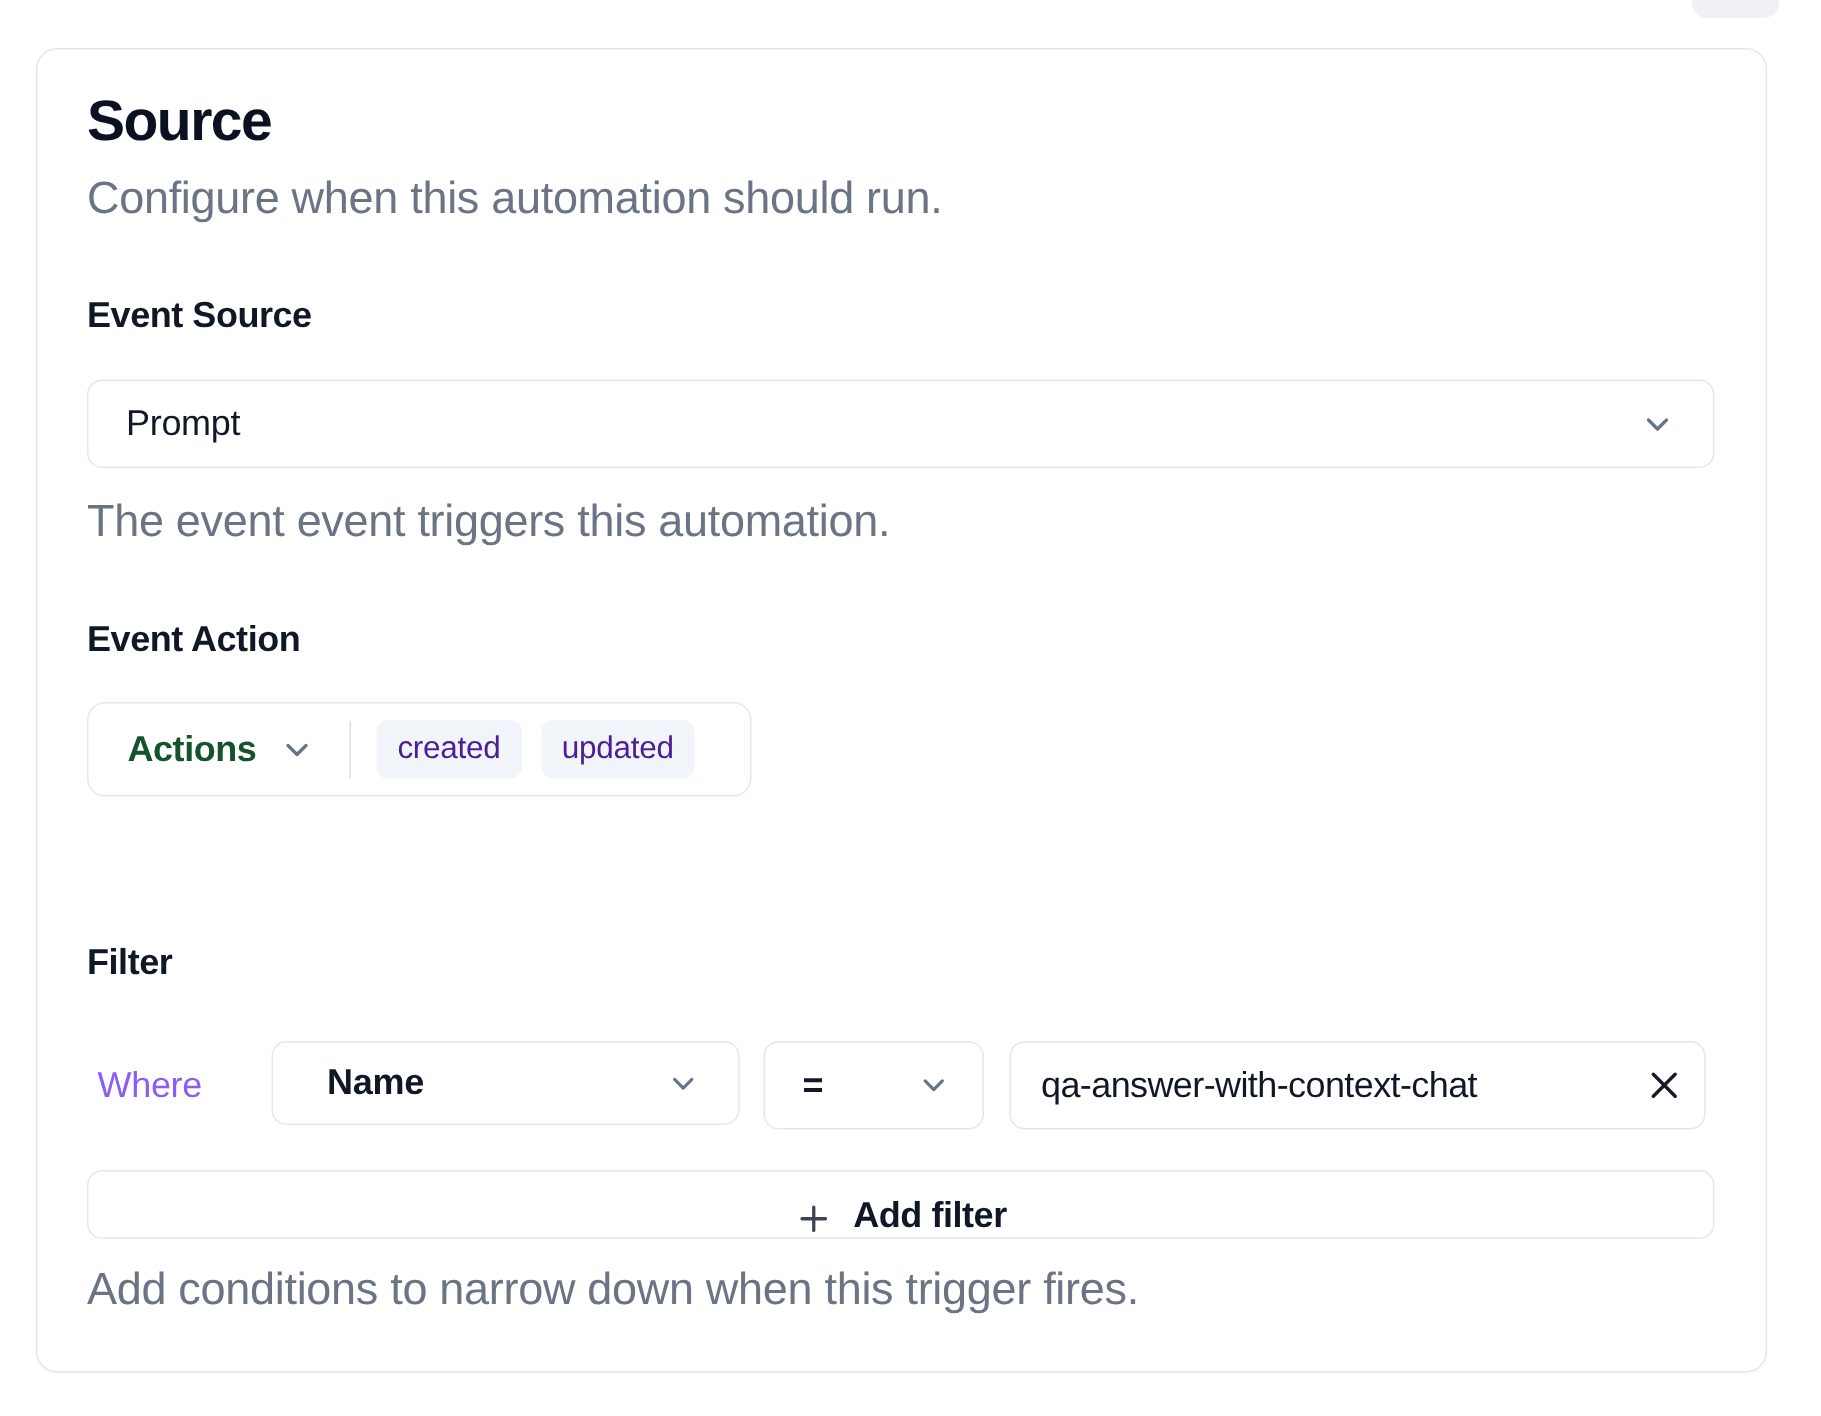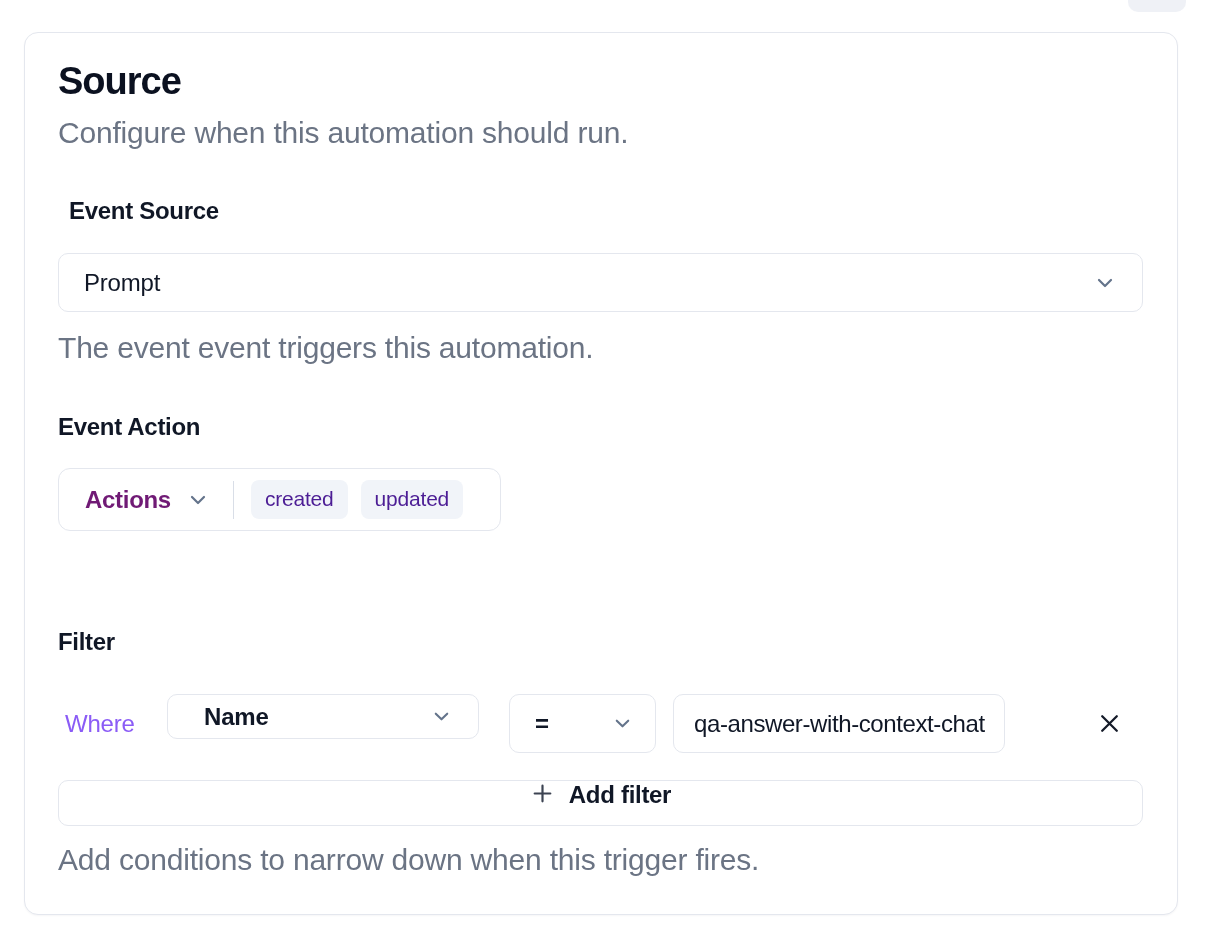--- a/index.html
+++ b/index.html
@@ -22,21 +22,21 @@
   .title {
     left:33px; top:26px; font-size:38px; font-weight:700; color:#0b1120;
     letter-spacing:-1px; line-height:44px;
   }
   .muted { color:#6b7484; font-size:30px; letter-spacing:-0.2px; line-height:30px; }
   .subtitle { left:33px; top:85px; }
 
   .section-label {
     font-size:24px; font-weight:700; color:#101726; letter-spacing:-0.3px; line-height:30px;
   }
-  .label-es { left:33px; top:163px;margin-left:11px; }
+  .label-es { left:33px; top:163px; }
   .label-ea { left:33px; top:379px; }
   .label-fl { left:33px; top:594px; }
 
   .help1 { left:33px; top:300px; }
   .help2 { left:33px; top:516px; }
   .help3 { left:33px; top:812px; }
 
   .selectbox {
     background:#fff; border:1px solid #e4e7ee; border-radius:10px;
     display:flex; align-items:center; justify-content:space-between;
@@ -48,54 +48,54 @@
   .chev { flex:0 0 auto; display:block; }
 
   .select-source { left:33px; top:220px; width:1085px; height:59px; }
 
   .action-box {
     left:33px; top:435px; width:443px; height:63px;
     background:#fff; border:1px solid #e4e7ee; border-radius:12px;
     display:flex; align-items:center; padding:0 16px 0 26px;
   }
   .action-trigger { display:flex; align-items:center; gap:16px; cursor:pointer; }
-  .action-trigger .val { font-size:24px; font-weight:700; color:#701a75; letter-spacing:-0.3px; }
+  .action-trigger .val { font-size:24px; font-weight:700; color:#14532d; letter-spacing:-0.3px; }
   .vdiv { width:1px; height:38px; background:#d9dee7; margin:0 17px 0 24px; }
   .chip {
     background:#f1f4f9; border-radius:8px; padding:7px 14px 8px;
     font-size:21px; color:#4c1d95; letter-spacing:-0.2px; white-space:nowrap;
   }
   .chip + .chip { margin-left:13px; }
 
   .filter-row { left:0; top:661px; width:1154px; height:59px; }
   .where {
     position:absolute; left:40px; top:0; height:59px; display:flex; align-items:center;
     font-size:24px; color:#8b5cf6; letter-spacing:-0.2px;
   }
-  .select-field { position:absolute; left:142px; top:0; width:312px; height:45px;padding-left:36px; }
+  .select-field { position:absolute; left:156px; top:0; width:312px; height:56px;padding-left:36px; }
   .select-op   { position:absolute; left:484px; top:0; width:147px; height:59px; padding-right:22px; }
   .select-field .val { font-weight:700; }
   .select-op .val { font-weight:700; }
 
   .value-input {
-    position:absolute; left:648px; top:0; width:332px; height:59px;
+    position:absolute; left:648px; top:0; width:464px; height:59px;
     border:1px solid #e4e7ee; border-radius:10px; background:#fff;
     font-family:inherit; font-size:24px; color:#101726; letter-spacing:-0.4px;
     padding:0 14px 0 20px; outline:none;
   }
   .remove-btn {
     position:absolute; left:1058px; top:0; width:52px; height:59px;
     display:flex; align-items:center; justify-content:center;
     background:none; border:none; cursor:pointer;
   }
 
   .add-filter {
     left:33px; top:747px; width:1085px; height:46px;
     background:#fff; border:1px solid #e4e7ee; border-radius:10px;
-    display:flex; align-items:flex-start; justify-content:center; gap:14px; cursor:pointer;
+    display:flex; align-items:flex-end; justify-content:center; gap:14px; cursor:pointer;
   }
   .add-filter .lbl { font-size:24px; font-weight:700; color:#101726; letter-spacing:-0.3px; }
 </style>
 </head>
 <body>
 
 <div class="peek"></div>
 
 <div class="card">
 

